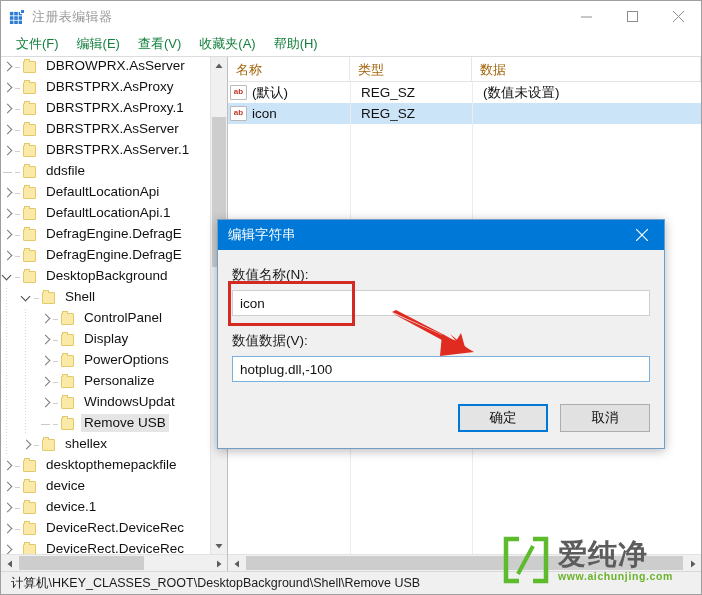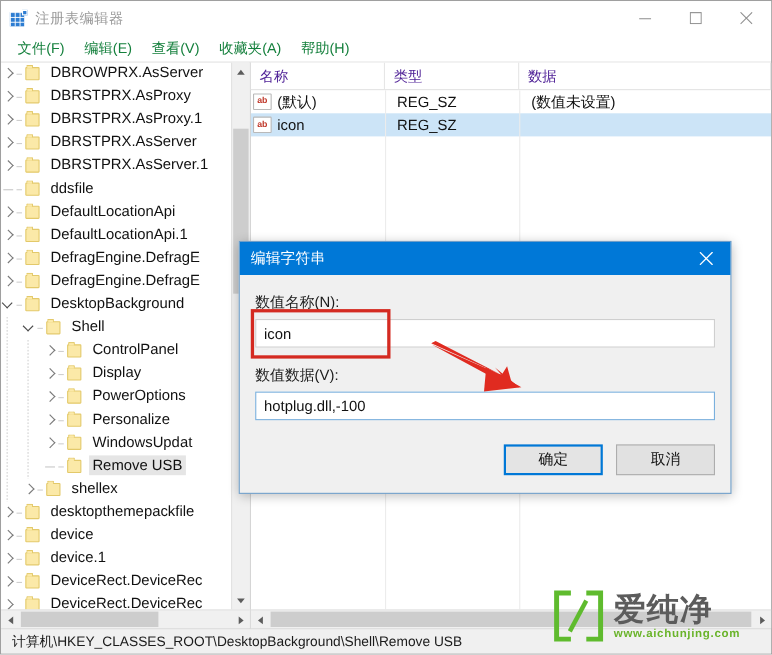--- a/index.html
+++ b/index.html
@@ -156,21 +156,21 @@
   
   .listpane{
     flex:1 1 auto;position:relative;background:#ffffff;min-width:0;
     display:flex;flex-direction:column;
   }
   .lhead{
     height:24px;flex:0 0 24px;display:flex;background:#ffffff;
     border-bottom:1px solid #e3e3e3;
   }
   .lhead .hc{
-    font-size:13px;color:#4c1d95;padding:4px 0 0 8px;box-sizing:border-box;
+    font-size:13px;color:#a16207;padding:4px 0 0 8px;box-sizing:border-box;
     border-right:1px solid #e6e6e6;
   }
   .lbody{flex:1 1 auto;position:relative;overflow:hidden;}
   .lrow{height:21px;display:flex;align-items:center;font-size:13.5px;color:#111;}
   .lrow.sel{background:#cce4f7;}
   .lcell{padding-left:8px;box-sizing:border-box;overflow:hidden;white-space:nowrap;}
   .abicon{
     width:15px;height:13px;margin-left:2px;margin-right:5px;flex:0 0 15px;
     border:1px solid #b9b9b9;background:#ffffff;border-radius:1px;
     font-size:8px;line-height:11px;text-align:center;color:#c0392b;

